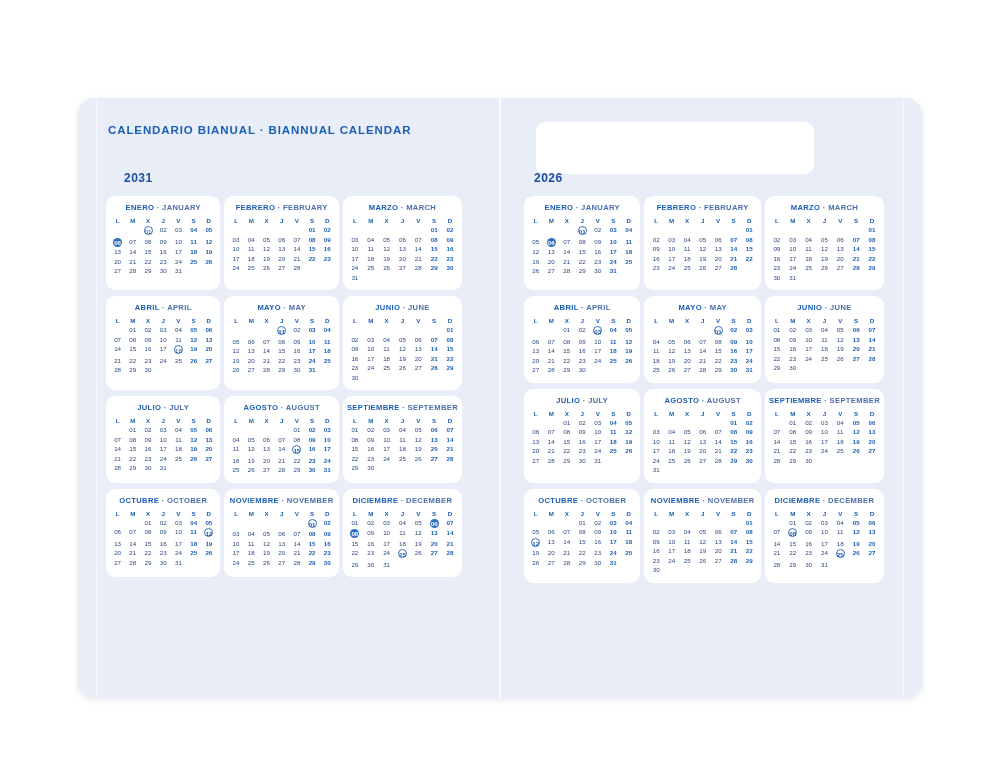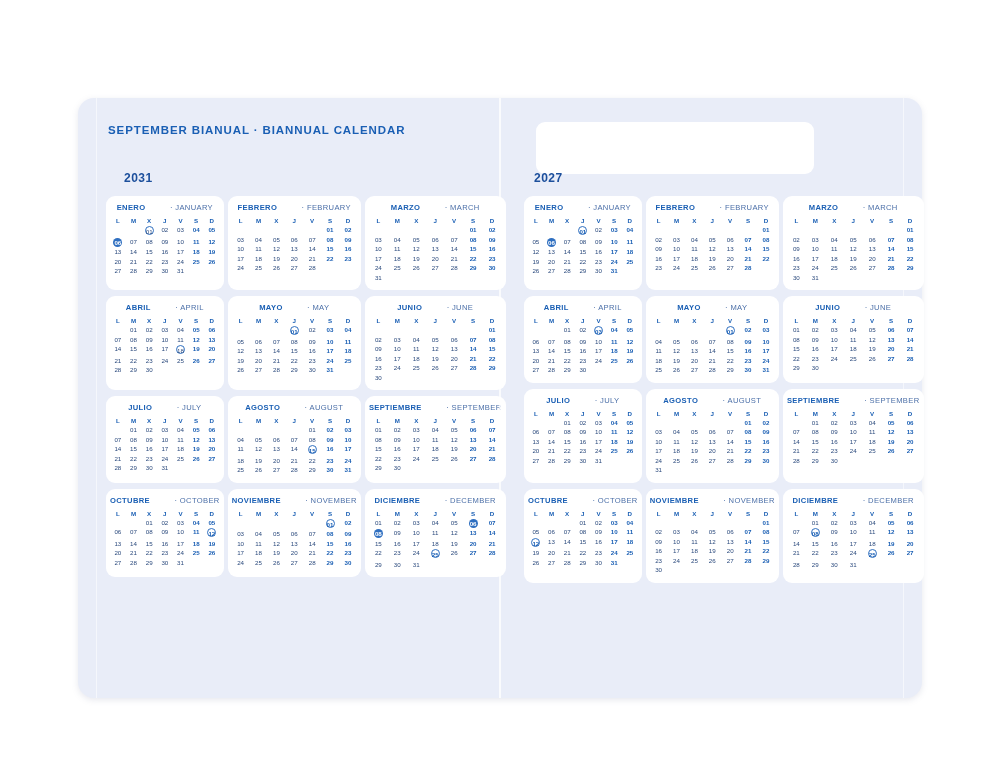--- a/index.html
+++ b/index.html
@@ -114,22 +114,21 @@
     text-align: center;
     font-size: 7.6px;
     font-weight: bold;
     letter-spacing: 0.35px;
     color: #1a5fb4;
     margin-bottom: 5px;
     white-space: nowrap;
   }
   .month-name .en {
     color: #4b6fa8;
-    font-weight: normal;
-    padding-left: 22px;
+    font-weight: bold;
   }
   .dow-row {
     display: grid;
     grid-template-columns: repeat(7, 1fr);
     font-size: 6.2px;
     font-weight: bold;
     color: #1a5fb4;
     text-align: center;
     margin-bottom: 2px;
   }
@@ -175,21 +174,21 @@
   }
 </style>
 </head>
 <body>
 
 <div id="page">
   <div class="spread">
 
     <div class="page-half page-left">
       <div class="edge-line edge-left"></div>
-      <div class="main-title">SEPTEMBER BIANUAL · BIANNUAL CALENDAR</div>
+      <div class="main-title">CALENDARIO BIANUAL · BIANNUAL CALENDAR</div>
       <div class="year-label year-left">2031</div>
       <div class="months-grid grid-left" id="grid-left">
           <div class="month-card">
             <div class="month-name"><span>ENERO</span><span class="en"> · JANUARY</span></div>
             <div class="dow-row">
               <div>L</div>
               <div>M</div>
               <div>X</div>
               <div>J</div>
               <div>V</div>
@@ -753,21 +752,21 @@
             </div>
           </div>
         </div>
     </div>
 
     <div class="spine"></div>
 
     <div class="page-half page-right">
       <div class="edge-line edge-right"></div>
       <div class="note-box"></div>
-      <div class="year-label year-right">2027</div>
+      <div class="year-label year-right">2026</div>
       <div class="months-grid grid-right" id="grid-right">
           <div class="month-card">
             <div class="month-name"><span>ENERO</span><span class="en"> · JANUARY</span></div>
             <div class="dow-row">
               <div>L</div>
               <div>M</div>
               <div>X</div>
               <div>J</div>
               <div>V</div>
               <div>S</div>

